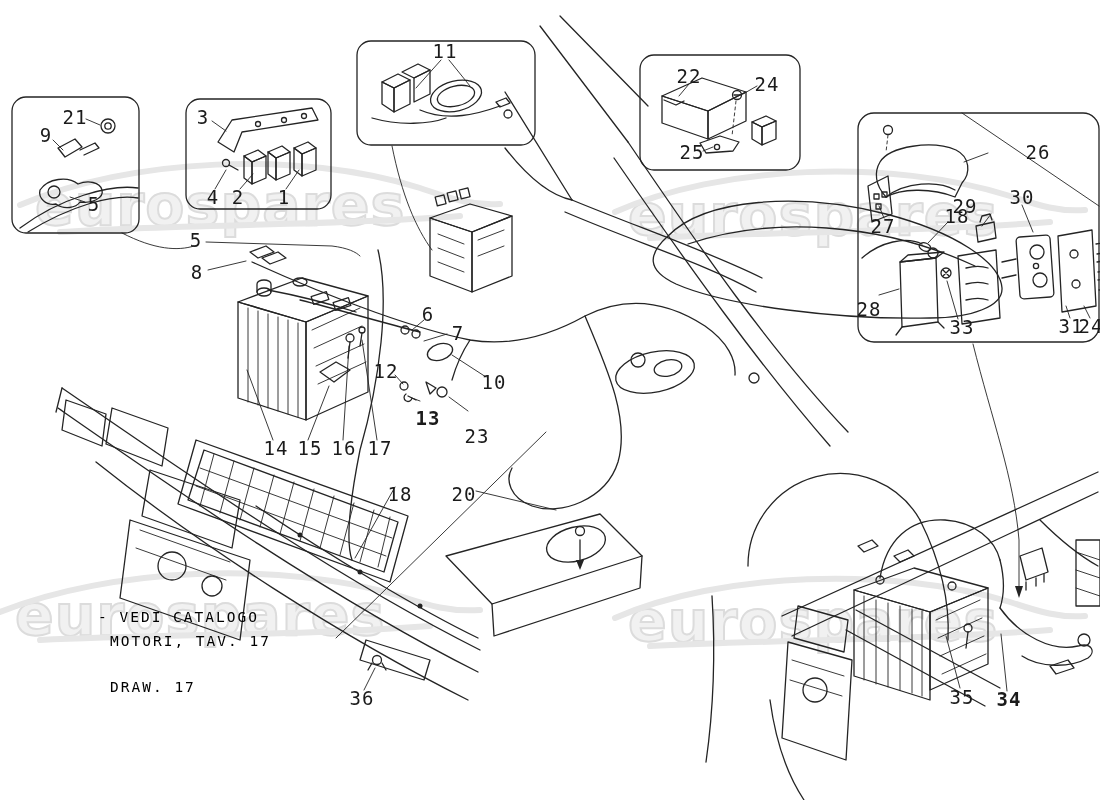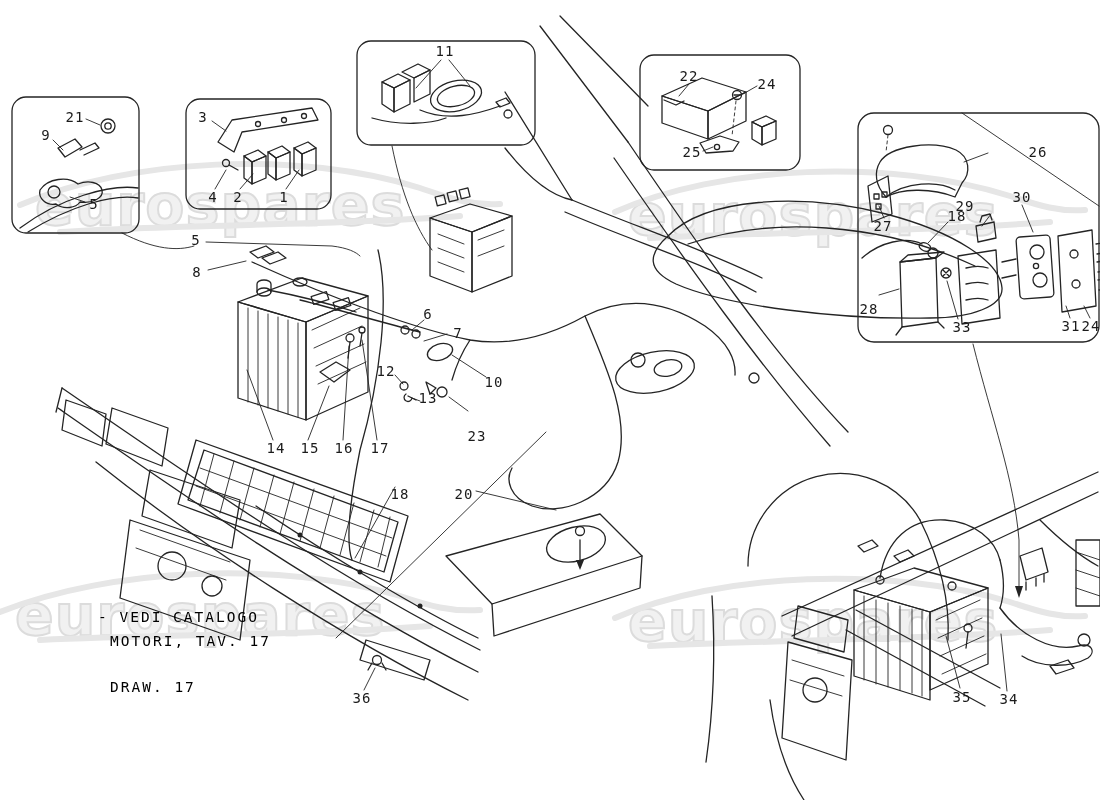--- a/index.html
+++ b/index.html
@@ -13,21 +13,21 @@
     font-weight:700;font-size:57px;letter-spacing:1px;
     color:#f1f1f1;-webkit-text-stroke:2px #dcdcdc;user-select:none;
   }
   svg.art{position:absolute;left:0;top:0;z-index:2;}
   .ln{fill:none;stroke:#242424;stroke-width:1.3;stroke-linecap:round;stroke-linejoin:round;}
   .thin{fill:none;stroke:#242424;stroke-width:0.9;stroke-linecap:round;}
   .fillb{fill:#242424;stroke:none;}
   .wmln{fill:none;stroke:#e6e6e6;stroke-width:6;stroke-linecap:round;}
   .callout{
     position:absolute;z-index:3;transform:translate(-50%,-50%);
-    font-size:14px;color:#1b1b1b;white-space:nowrap;letter-spacing:1px;
+    font-size:19px;color:#1b1b1b;white-space:nowrap;letter-spacing:1px;
   }
   .note-line{
     position:absolute;z-index:3;font-size:14.5px;letter-spacing:2px;
     color:#000000;white-space:nowrap;margin-top:11px;
   }
 </style>
 </head>
 <body>
 
 <div class="canvas">
@@ -364,25 +364,25 @@
       <span class="callout" style="left: 869px; top: 297px; margin-top: 12px;">28</span>
       <span class="callout" style="left: 962px; top: 327px;">33</span>
       <span class="callout" style="left: 1071px; top: 326px;">31</span>
       <span class="callout" style="left: 1091px; top: 326px;">24</span>
       <span class="callout" style="left: 196px; top: 240px;">5</span>
       <span class="callout" style="left: 197px; top: 272px;">8</span>
       <span class="callout" style="left: 428px; top: 314px;">6</span>
       <span class="callout" style="left: 458px; top: 333px;">7</span>
       <span class="callout" style="left: 386px; top: 371px;">12</span>
       <span class="callout" style="left: 494px; top: 382px;">10</span>
-      <span class="callout" style="left: 428px; top: 398px;">13</span>
+      <span class="callout" style="left: 428px; top: 418px; font-weight: bold;">13</span>
       <span class="callout" style="left: 477px; top: 436px;">23</span>
       <span class="callout" style="left: 276px; top: 448px;">14</span>
       <span class="callout" style="left: 310px; top: 448px;">15</span>
       <span class="callout" style="left: 344px; top: 448px;">16</span>
       <span class="callout" style="left: 380px; top: 448px;">17</span>
       <span class="callout" style="left: 400px; top: 494px;">18</span>
       <span class="callout" style="left: 464px; top: 494px;">20</span>
       <span class="callout" style="left: 362px; top: 698px;">36</span>
       <span class="callout" style="left: 962px; top: 697px;">35</span>
-      <span class="callout" style="left: 1009px; top: 699px;">34</span>
+      <span class="callout" style="left: 1009px; top: 699px; font-weight: bold;">34</span>
     </div>
 </div>
 
 </body></html>

